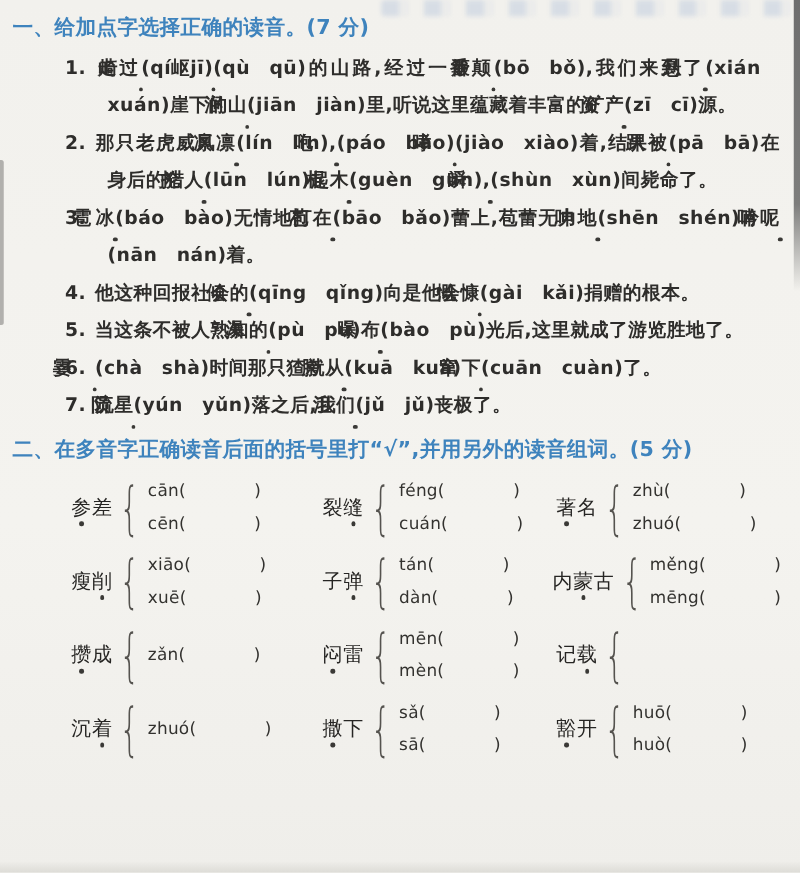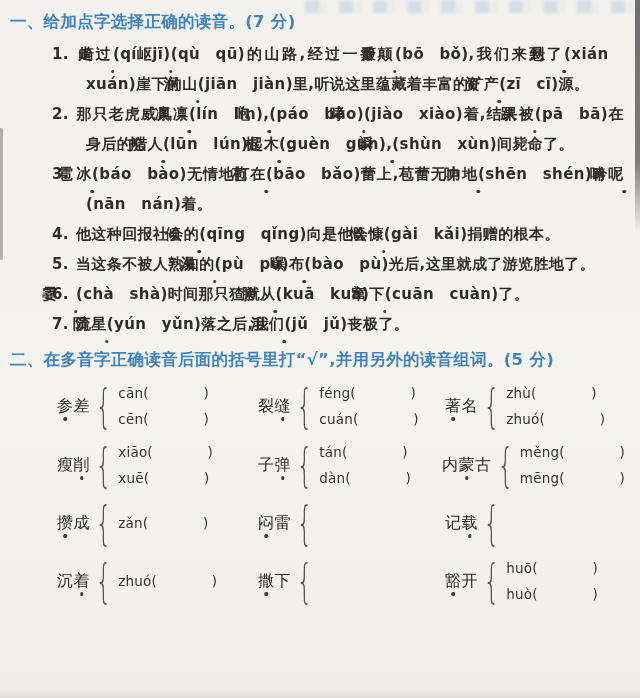--- a/index.html
+++ b/index.html
@@ -185,38 +185,46 @@
     <span class="word"><span class="dt">攒</span>成</span>
     <span class="brace">{</span>
     <span class="opts">
       <span class="opt">zǎn(　　　　)</span>
     </span>
   </div>
 
   <div class="group">
     <span class="word"><span class="dt">闷</span>雷</span>
     <span class="brace">{</span>
+    <span class="opts">
+      <span class="opt">mēn(　　　　)</span>
+      <span class="opt">mèn(　　　　)</span>
+    </span>
   </div>
 
   <div class="group">
     <span class="word">记<span class="dt">载</span></span>
     <span class="brace">{</span>
   </div>
 
   <div class="group">
     <span class="word">沉<span class="dt">着</span></span>
     <span class="brace">{</span>
     <span class="opts">
       <span class="opt">zhuó(　　　　)</span>
     </span>
   </div>
 
   <div class="group">
     <span class="word"><span class="dt">撒</span>下</span>
     <span class="brace">{</span>
+    <span class="opts">
+      <span class="opt">sǎ(　　　　)</span>
+      <span class="opt">sā(　　　　)</span>
+    </span>
   </div>
 
   <div class="group">
     <span class="word"><span class="dt">豁</span>开</span>
     <span class="brace">{</span>
     <span class="opts">
       <span class="opt">huō(　　　　)</span>
       <span class="opt">huò(　　　　)</span>
     </span>
   </div>

